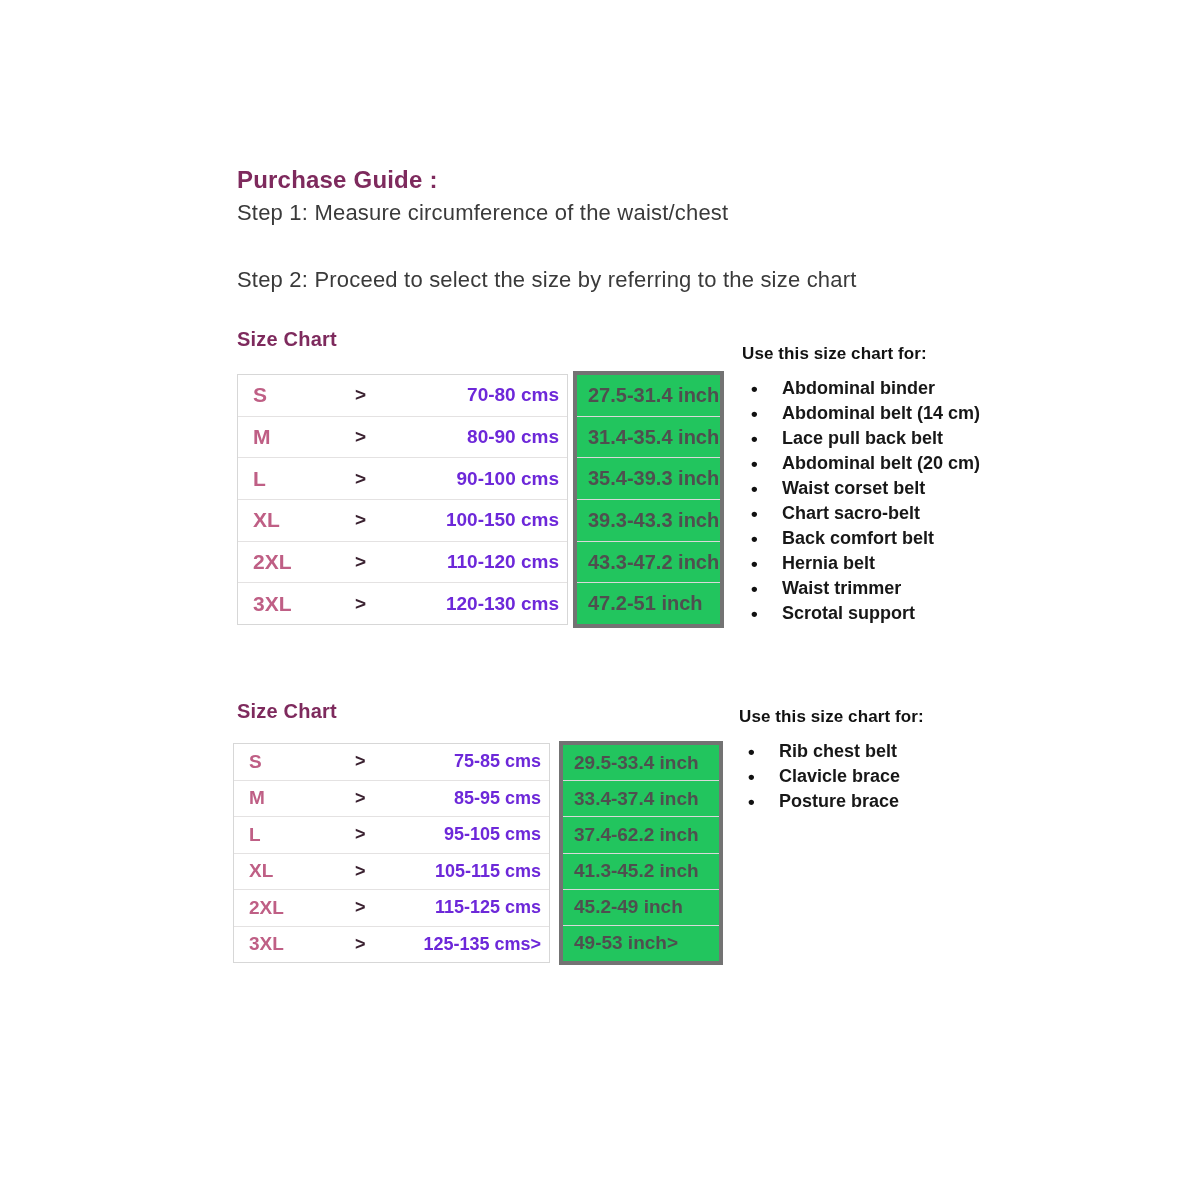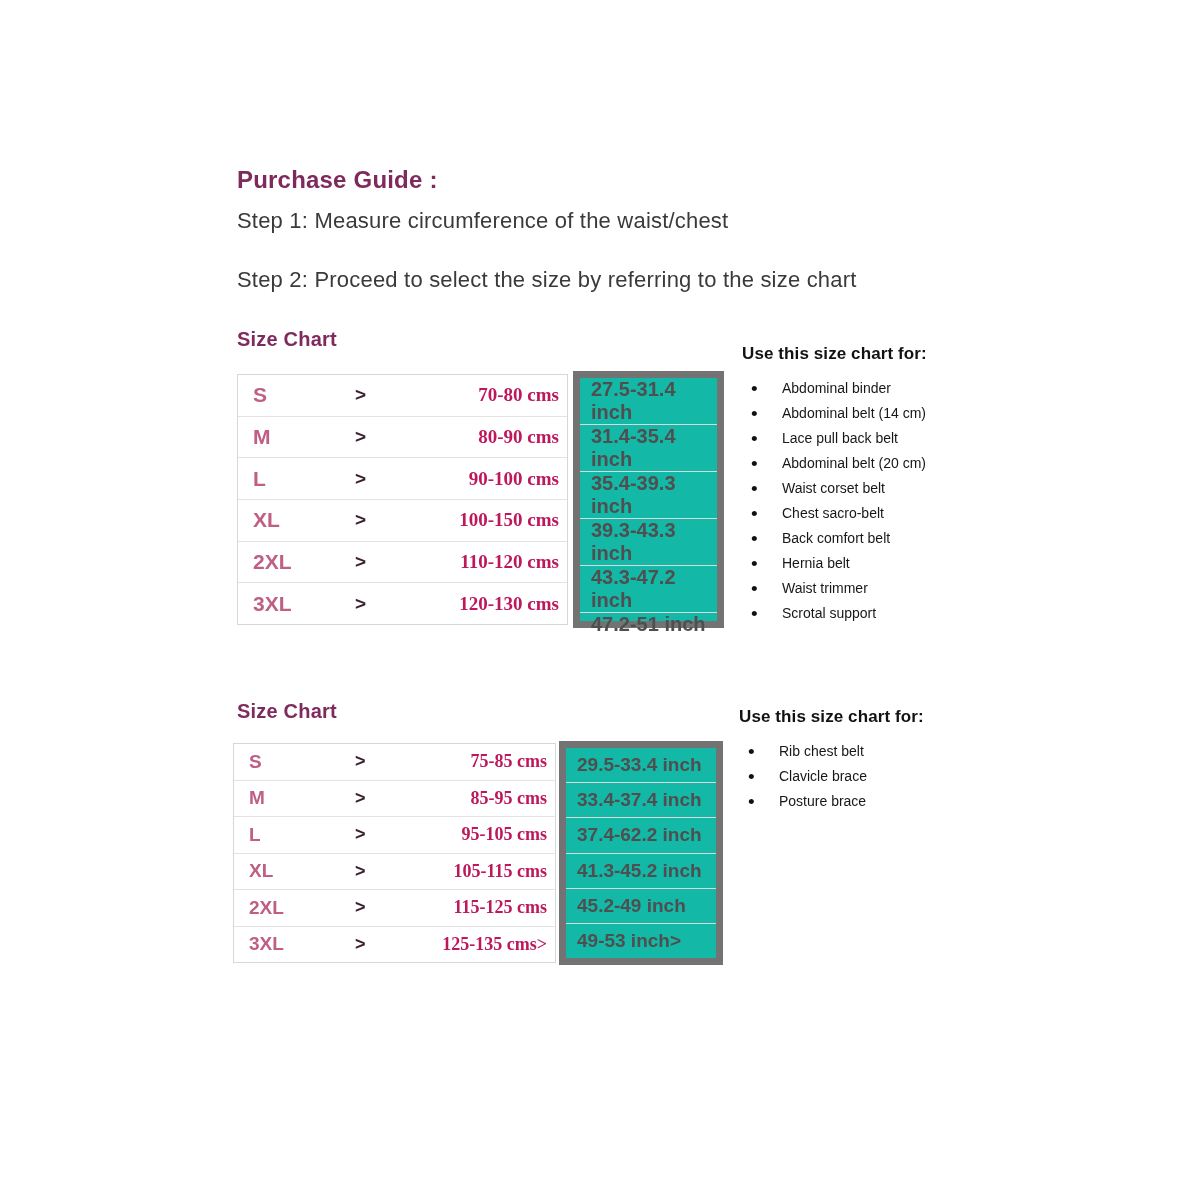--- a/index.html
+++ b/index.html
@@ -10,21 +10,21 @@
     color: #3c3c3c;
     overflow: hidden;
   }
   .page { position: relative; width: 1200px; height: 1200px; background: #ffffff; }
 
   .purchase-title {
     position: absolute; left: 237px; top: 166px;
     font-size: 24px; font-weight: 600; color: #7e2a5d; letter-spacing: 0.2px;
   }
   .step { position: absolute; left: 237px; font-size: 22px; font-weight: 500; color: #3a3a3a; letter-spacing: 0.2px; }
-  .step-1 { top: 208px; }
+  .step-1 { top: 200px; }
   .step-2 { top: 267px; }
 
   .chart-heading {
     position: absolute; font-size: 20px; font-weight: 700; color: #7e2a5d; letter-spacing: 0.2px;
   }
   .chart-heading.c1 { left: 237px; top: 328px; }
   .chart-heading.c2 { left: 237px; top: 700px; }
 
   .tbl { position: absolute; display: flex; }
   .tbl.t1 { left: 237px; top: 374px; width: 487px; height: 251px; }
@@ -40,44 +40,44 @@
     flex: 1; display: flex; align-items: center; position: relative;
     border-bottom: 1px solid #e4e2e2;
   }
   .trow:last-child { border-bottom: none; }
   .size-label { padding-left: 15px; font-weight: 700; color: #bf5f85; }
   .t1 .size-label { font-size: 21px; }
   .t2 .size-label { font-size: 19px; }
   .arrow-glyph { position: absolute; font-weight: 700; color: #3a2130; }
   .t1 .arrow-glyph { left: 117px; font-size: 19px; }
   .t2 .arrow-glyph { left: 121px; font-size: 18px; }
-  .cms-value { margin-left: auto; padding-right: 8px; font-weight: 600; color: #be185d; font-family: Liberation Serif, serif; }
+  .cms-value { margin-left: auto; padding-right: 8px; font-weight: 600; color: #6d28d9; }
   .t1 .cms-value { font-size: 19px; }
   .t2 .cms-value { font-size: 18px; }
 
   .tbl-right {
     display: flex; flex-direction: column;
-    border: 7px solid #737373; background: #14b8a6; position: relative;
+    border: 4px solid #737373; background: #22c55e; position: relative;
   }
   .t1 .tbl-right { width: 151px; margin-left: 5px; top: -3px; height: calc(100% + 6px); }
-  .t2 .tbl-right { width: 164px; margin-left: 3px; top: -2px; height: calc(100% + 4px); }
+  .t2 .tbl-right { width: 164px; margin-left: 9px; top: -2px; height: calc(100% + 4px); }
   .icell {
     flex: 1; display: flex; align-items: center; padding-left: 11px;
     border-bottom: 1px solid #d9d9d9; font-weight: 600; color: #4f4f4f;
   }
   .icell:last-child { border-bottom: none; }
   .t1 .icell { font-size: 20px; }
   .t2 .icell { font-size: 19px; }
 
   .uses { position: absolute; width: 285px; }
   .uses.u1 { left: 742px; top: 344px; }
   .uses.u2 { left: 739px; top: 707px; }
   .uses-title { font-size: 17px; font-weight: 700; color: #121212; letter-spacing: 0.1px; }
   .uses ul { list-style: none; margin-top: 12px; }
-  .uses li { position: relative; padding-left: 40px; line-height: 25px; font-size: 14px; font-weight: 400; color: #171717; }
+  .uses li { position: relative; padding-left: 40px; line-height: 25px; font-size: 18px; font-weight: 700; color: #171717; }
   .bullet-dot { position: absolute; left: 9px; top: 0; }
   .bullet-dot::before { content: "\2022"; font-size: 19px; color: #111; }
 </style>
 </head>
 <body>
 
 <div class="page">
 
   <div class="purchase-title">Purchase Guide :</div>
   <div class="step step-1">Step 1: Measure circumference of the waist/chest</div>
@@ -129,21 +129,21 @@
   </div>
 
   <div class="uses u1">
     <div class="uses-title">Use this size chart for:</div>
     <ul>
       <li><span class="bullet-dot"></span><span>Abdominal binder</span></li>
       <li><span class="bullet-dot"></span><span>Abdominal belt (14 cm)</span></li>
       <li><span class="bullet-dot"></span><span>Lace pull back belt</span></li>
       <li><span class="bullet-dot"></span><span>Abdominal belt (20 cm)</span></li>
       <li><span class="bullet-dot"></span><span>Waist corset belt</span></li>
-      <li><span class="bullet-dot"></span><span>Chest sacro-belt</span></li>
+      <li><span class="bullet-dot"></span><span>Chart sacro-belt</span></li>
       <li><span class="bullet-dot"></span><span>Back comfort belt</span></li>
       <li><span class="bullet-dot"></span><span>Hernia belt</span></li>
       <li><span class="bullet-dot"></span><span>Waist trimmer</span></li>
       <li><span class="bullet-dot"></span><span>Scrotal support</span></li>
     </ul>
   </div>
 
   <div class="chart-heading c2">Size Chart</div>
 
   <div class="tbl t2">

